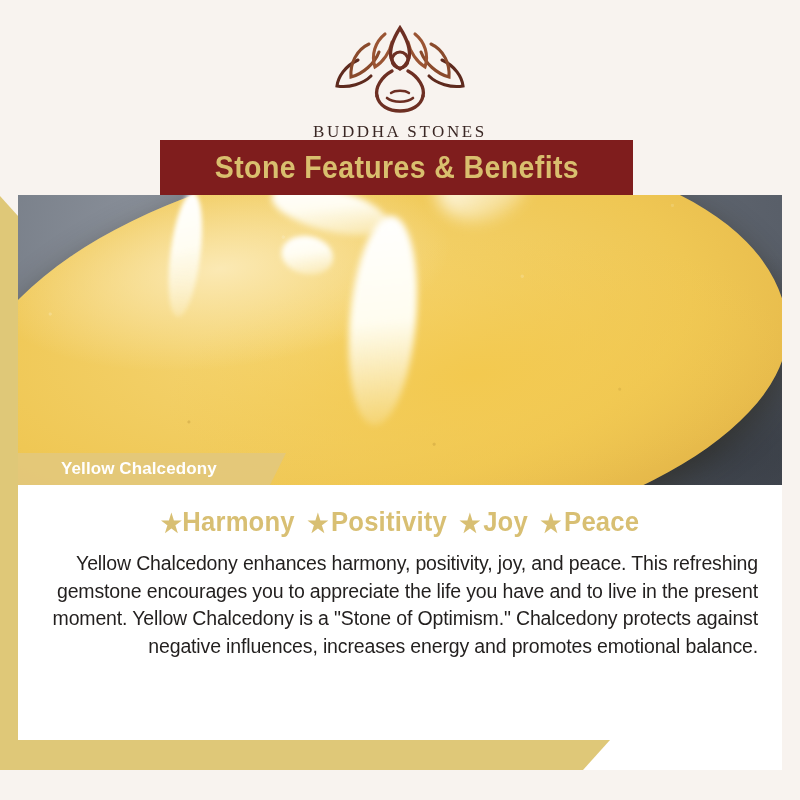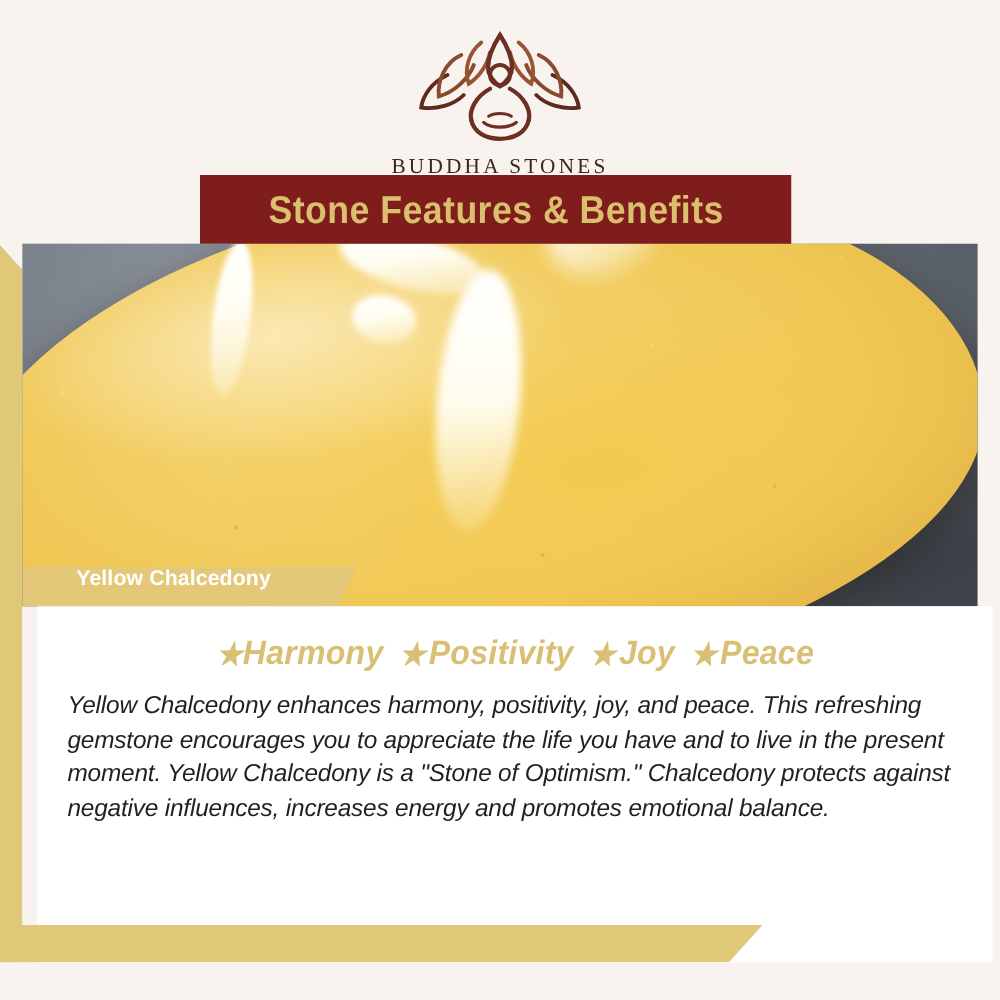--- a/index.html
+++ b/index.html
@@ -137,37 +137,36 @@
   .hl-4{left:396px;top:62px;width:66px;height:210px;transform:rotate(12deg);filter:blur(3.4px);
         background:linear-gradient(170deg,#ffffff 0%, #fffdf0 50%, rgba(255,250,225,.15) 100%);}
   .hl-5{left:498px;top:10px;width:90px;height:70px;transform:rotate(-8deg);filter:blur(8px);opacity:.75;}
 
   
   .caption-band{
     position:absolute;left:18px;top:453px;height:32px;width:268px;
     background:rgba(226,200,124,.90);
     clip-path:polygon(0 0, 268px 0, 252px 32px, 0 32px);
     z-index:7;
-    display:flex;align-items:flex-start;
+    display:flex;align-items:center;
   }
   .caption-text{
     margin-left:43px;
     color:#ffffff;
     font-weight:700;
     font-size:17px;
     letter-spacing:.1px;
     white-space:nowrap;
   }
 
   
   .content{
-    position:absolute;left:30px;top:485px;width:764px;height:285px;
+    position:absolute;left:18px;top:485px;width:764px;height:285px;
     background:#ffffff;
     z-index:4;
-    font-style:italic;
   }
   .keywords{
     margin-top:22px;
     text-align:center;
     color:#d8bf73;
     font-weight:700;
     font-size:27px;
     letter-spacing:.2px;
     white-space:nowrap;
     transform:scaleX(.95);
@@ -175,21 +174,21 @@
   .kw-star{font-size:25px;display:inline-block;vertical-align:-1px;}
   .kw-word{display:inline-block;}
   .kw-gap{display:inline-block;width:13px;}
   .body-text{
     margin:12px 24px 0 24px;
     font-size:19.5px;
     line-height:1.42;
     color:#221f1e;
     font-weight:400;
     letter-spacing:-.15px;
-    text-align:left;
+    text-align:right;
   }
   .footer-strip{
     position:absolute;left:18px;top:770px;width:764px;height:30px;
     background:#f8f3ef;z-index:3;
   }
 </style>
 </head>
 <body>
 
 <div class="page">

